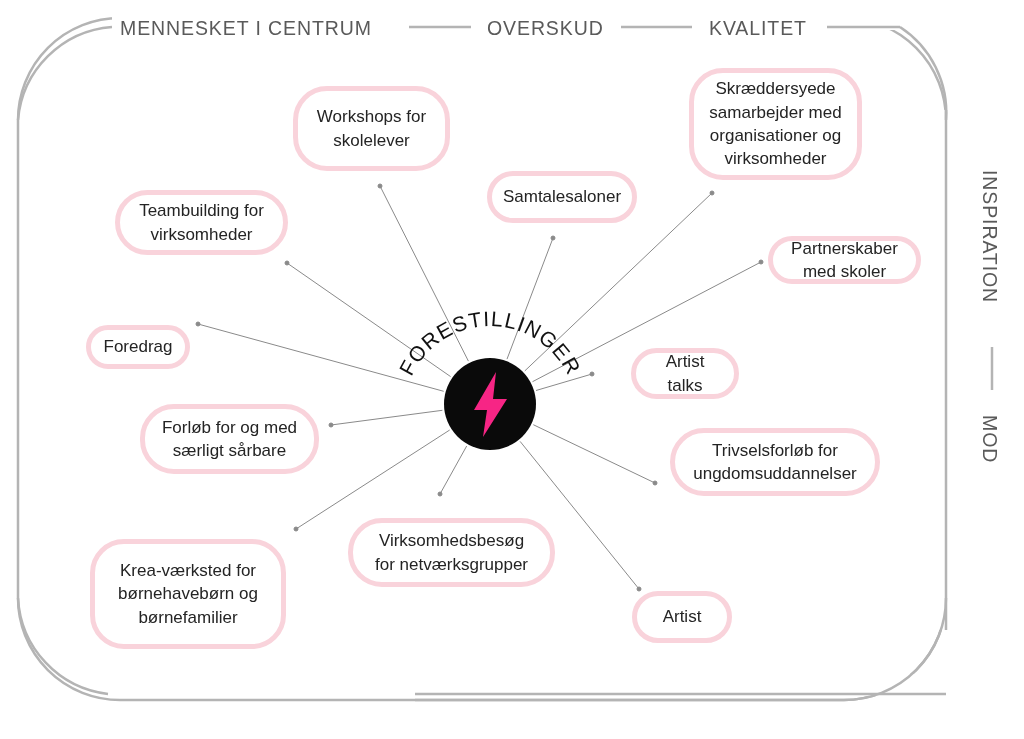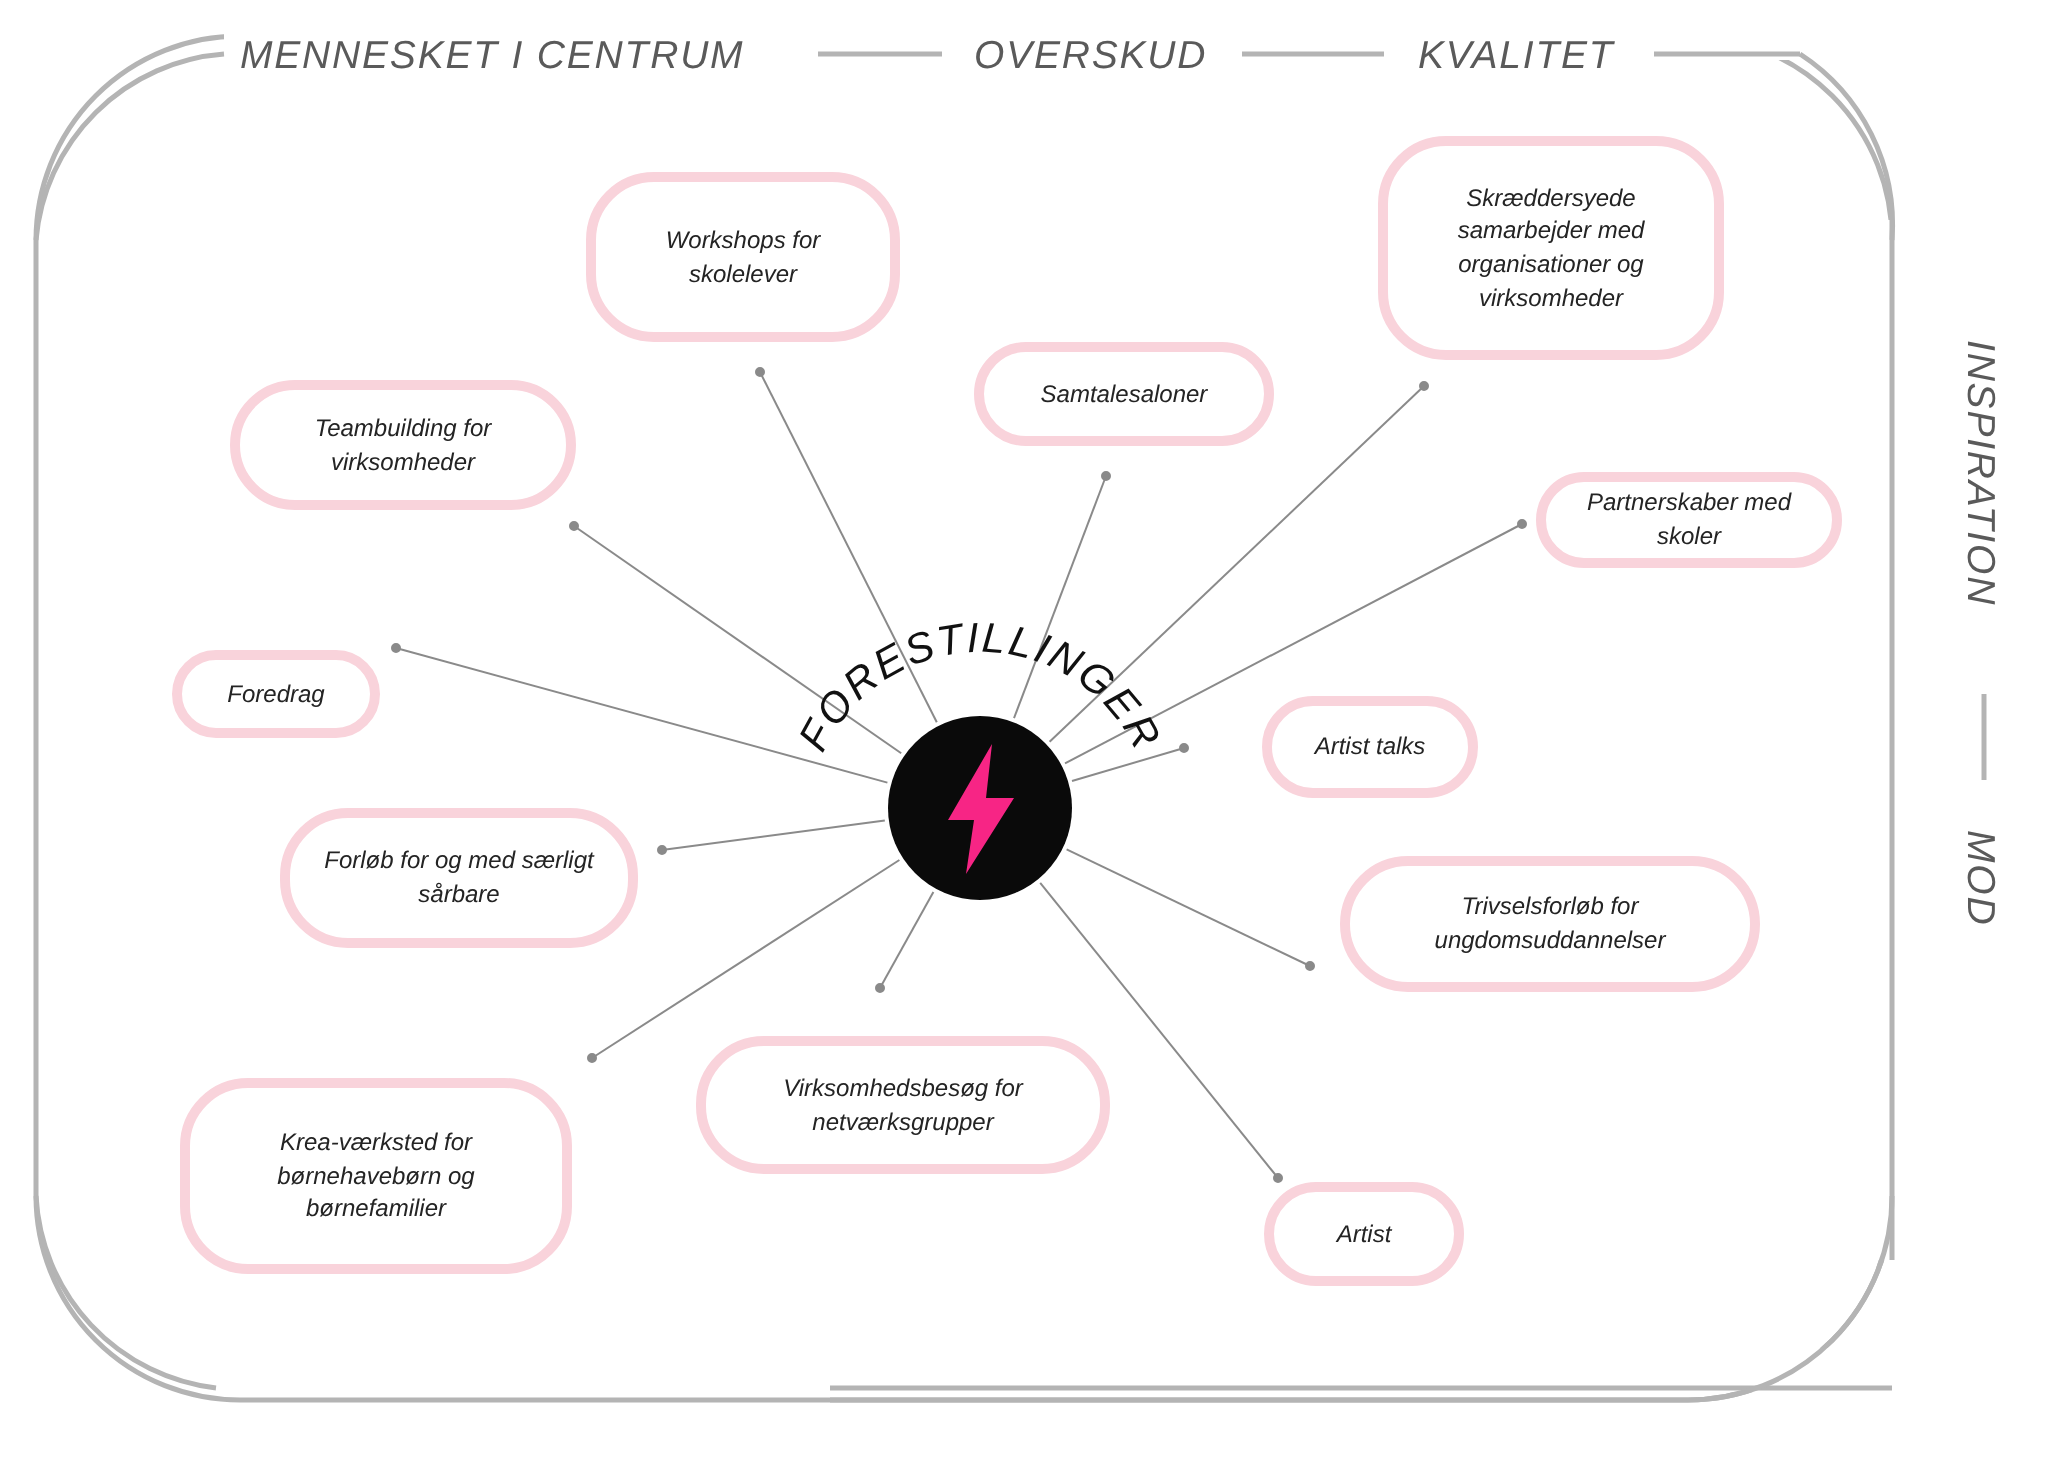--- a/index.html
+++ b/index.html
@@ -11,21 +11,20 @@
   body {
     font-family: "Liberation Sans", sans-serif;
     -webkit-font-smoothing: antialiased;
   }
   #stage {
     position: relative;
     width: 1024px;
     height: 739px;
     background: #ffffff;
     overflow: hidden;
-    font-style: italic;
   }
 
   
   .frame-svg {
     position: absolute;
     left: 0;
     top: 0;
     width: 1024px;
     height: 739px;
     pointer-events: none;
@@ -62,21 +61,21 @@
     position: absolute;
     box-sizing: border-box;
     background: #ffffff;
     border: 5px solid #f9d3db;
     border-radius: 34px;
     display: flex;
     align-items: center;
     justify-content: center;
     text-align: center;
     color: #242424;
-    font-size: 12px;
+    font-size: 17px;
     line-height: 1.38;
     padding: 6px 14px;
   }
 
   
   .hub {
     position: absolute;
     left: 444px;
     top: 358px;
     width: 92px;
@@ -205,21 +204,21 @@
       </div>
       <div class="node" style="left: 140px; top: 404px; width: 179px; height: 70px; text-align: center;">
         <span>Forløb for og med særligt sårbare</span>
       </div>
       <div class="node" style="left: 670px; top: 428px; width: 210px; height: 68px;">
         <span>Trivselsforløb for ungdomsuddannelser</span>
       </div>
       <div class="node" style="left: 348px; top: 518px; width: 207px; height: 69px;">
         <span>Virksomhedsbesøg for netværksgrupper</span>
       </div>
-      <div class="node" style="left: 90px; top: 539px; width: 196px; height: 98px;">
+      <div class="node" style="left: 90px; top: 539px; width: 196px; height: 110px;">
         <span>Krea-værksted for børnehavebørn og børnefamilier</span>
       </div>
       <div class="node" style="left: 632px; top: 591px; width: 100px; height: 52px;">
         <span>Artist</span>
       </div>
     </div>
 
   <div class="hub"></div>
   <svg class="hub-bolt" viewBox="0 0 92 92">
     <path d="M 52 14 L 30 52 L 43 52 L 39 79 L 63 41 L 49 41 Z" fill="#f72585"></path>

